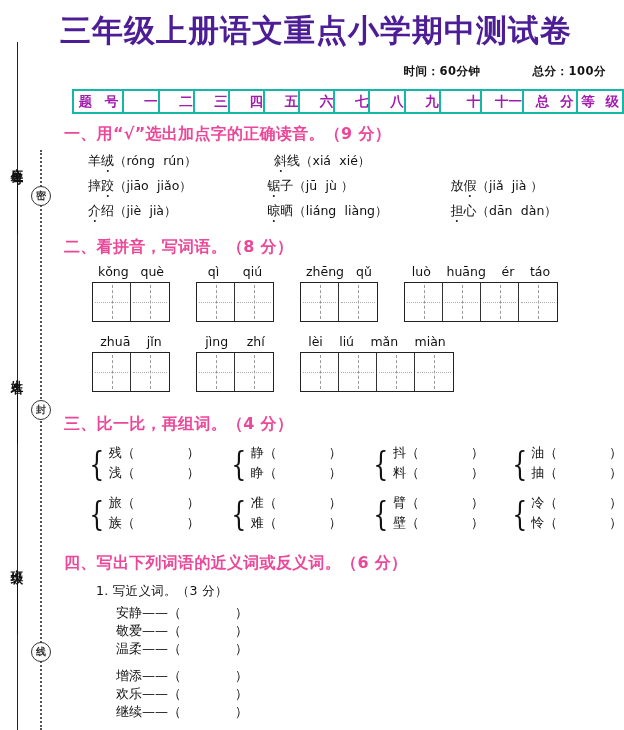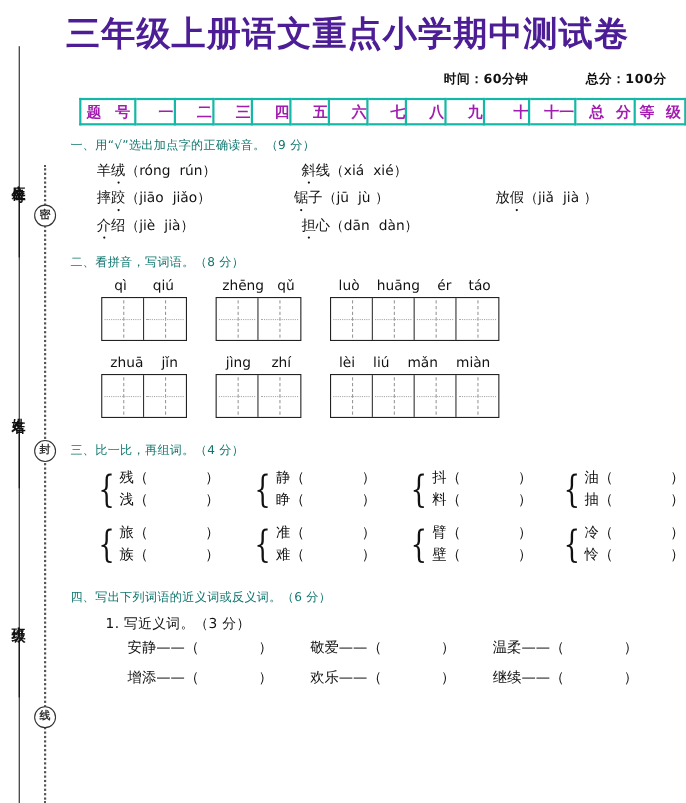--- a/index.html
+++ b/index.html
@@ -137,25 +137,25 @@
     letter-spacing: 4px;
     padding-left: 3px;
   }
   table.score-table td.num { width: 35px; }
   table.score-table td.wide { width: 42px; }
   table.score-table td.total { width: 56px; letter-spacing: 3px; }
   table.score-table td.grade { width: 46px; letter-spacing: 3px; }
 
   
   .section-head {
-    font-size: 11px;
-    font-weight: normal;
+    font-size: 16px;
+    font-weight: bold;
     padding: 10px 0 0 6px;
     letter-spacing: 0.3px;
-    color: #0f766e;
+    color: #ec4899;
   }
 
   
   .s1-grid {
     padding: 7px 0 0 30px;
   }
   .s1-row {
     display: flex;
     margin-bottom: 7px;
   }
@@ -257,21 +257,21 @@
   .s3-w3 { width: 144px; }
   .s3-w4 { width: 120px; }
 
   
   .s4-block { padding: 5px 0 0 34px; }
   .s4-sub {
     font-size: 12.5px;
     padding: 4px 0 4px 4px;
     letter-spacing: 0.3px;
   }
-  .s4-row { display: flex; padding-left: 24px; margin-bottom: 9px; }
+  .s4-row { display: flex; padding-left: 24px; margin-bottom: 9px; flex-direction: column; }
   .s4-item {
     font-size: 13px;
     white-space: nowrap;
   }
   .s4-item .blank { display: inline-block; width: 54px; }
   .s4-c { width: 166px; }
 </style>
 </head>
 <body>
 
@@ -347,30 +347,43 @@
       </div>
       <div class="s1-item s1-c3">
         <span class="word">放</span><span class="word dotted">假</span><span class="py">（</span><span class="py">jiǎ</span>&nbsp;&nbsp;<span class="py">jià</span>&nbsp;<span class="py">）</span>
       </div>
     </div>
 
     <div class="s1-row">
       <div class="s1-item s1-c1">
         <span class="word dotted">介</span><span class="word">绍</span><span class="py">（</span><span class="py">jiè</span>&nbsp;&nbsp;<span class="py">jià</span><span class="py">）</span>
       </div>
+      <div class="s1-item s1-c2">
+        <span class="word dotted">晾</span><span class="word">晒</span><span class="py">（</span><span class="py">liáng</span>&nbsp;&nbsp;<span class="py">liàng</span><span class="py">）</span>
+      </div>
       <div class="s1-item s1-c3">
         <span class="word dotted">担</span><span class="word">心</span><span class="py">（</span><span class="py">dān</span>&nbsp;&nbsp;<span class="py">dàn</span><span class="py">）</span>
       </div>
     </div>
   </div>
 
   <div class="section-head">二、看拼音，写词语。（8 分）</div>
   <div class="s2-block">
 
     <div class="s2-row">
+      <div class="s2-group">
+        <div class="s2-pys">
+          <span>kǒng</span>
+          <span>què</span>
+        </div>
+        <div class="s2-boxes">
+          <div class="s2-cell"></div>
+          <div class="s2-cell"></div>
+        </div>
+      </div>
 
       <div class="s2-group">
         <div class="s2-pys">
           <span>qì</span>
           <span>qiú</span>
         </div>
         <div class="s2-boxes">
           <div class="s2-cell"></div>
           <div class="s2-cell"></div>
         </div>

